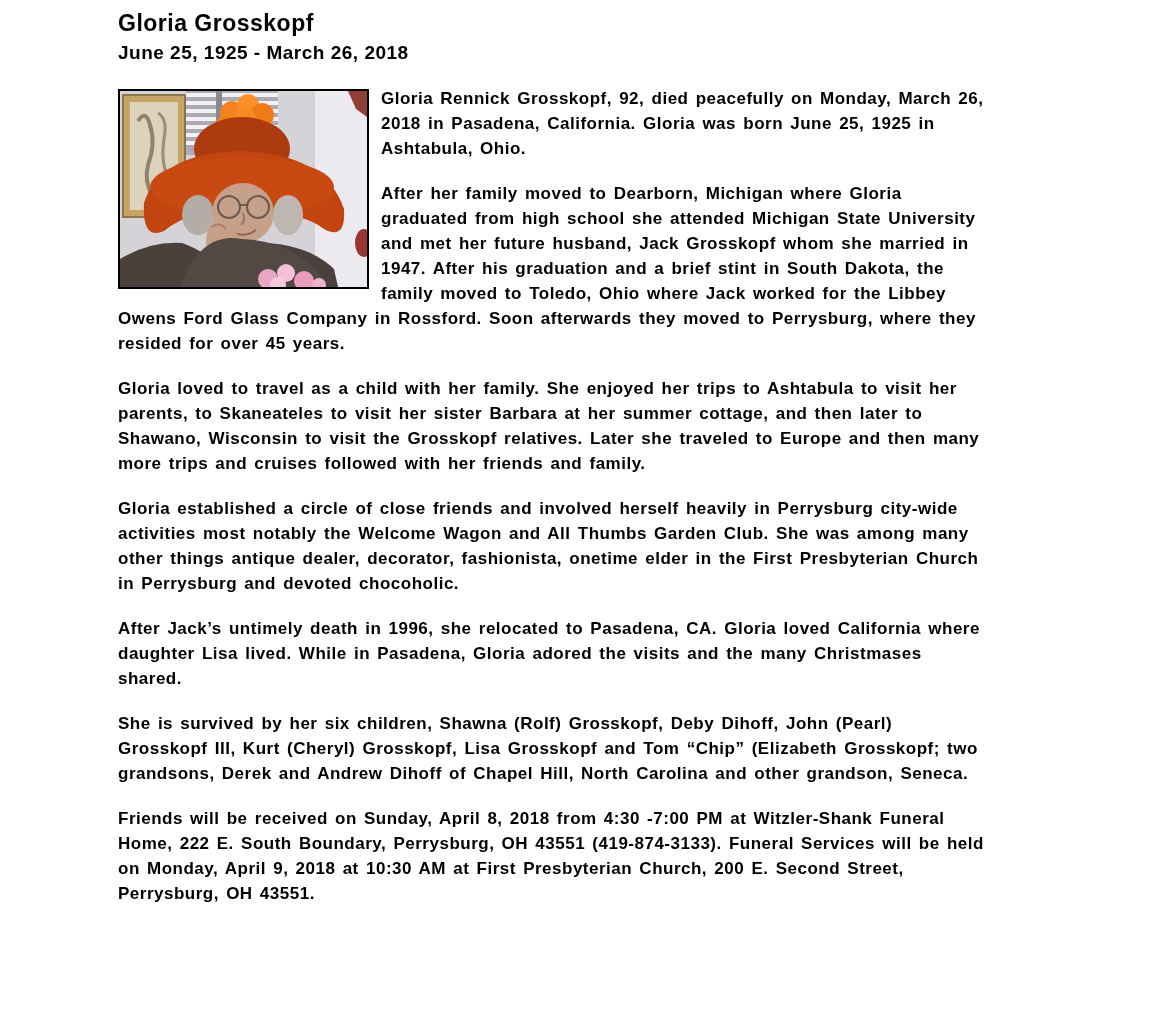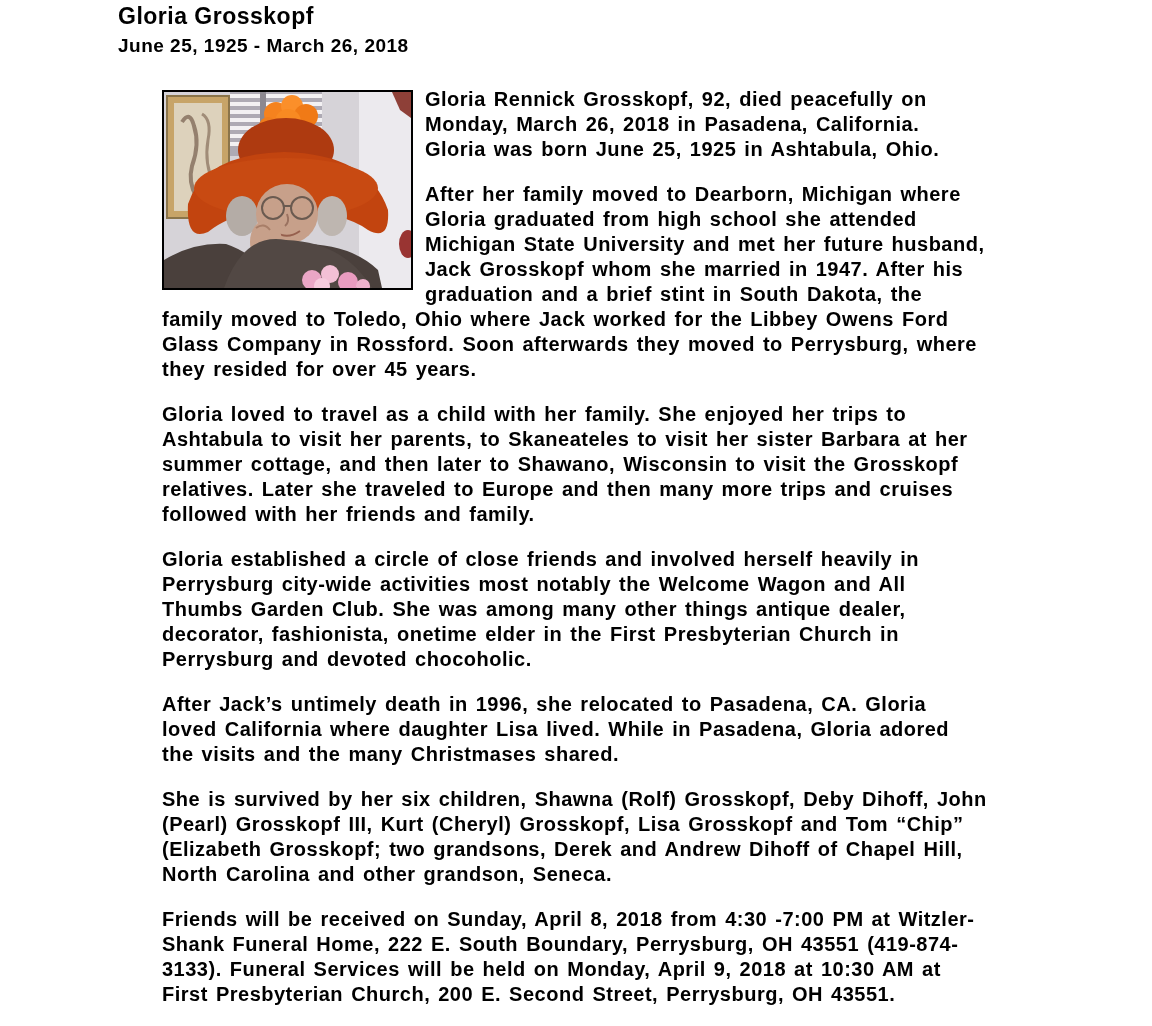--- a/index.html
+++ b/index.html
@@ -9,41 +9,40 @@
   }
   body {
     width: 1152px;
     height: 1026px;
     overflow: hidden;
     font-family: "Liberation Sans", sans-serif;
     font-weight: bold;
     color: #000000;
   }
   .page {
-    padding: 3px 0 0 118px;
+    padding: 10px 0 0 118px;
     width: 870px;
   }
   h1.title {
     font-size: 23px;
     line-height: 27px;
     margin: 0 0 5px 0;
     letter-spacing: 0.5px;
   }
   .dates {
     font-size: 19px;
     line-height: 22px;
-    margin: 0 0 30px 0;
+    margin: 0 0 22px 0;
     letter-spacing: 0.5px;
   }
   article.obit {
-    font-size: 20px;
+    font-size: 17px;
     line-height: 25px;
     letter-spacing: 0.5px;
     word-spacing: 2px;
-    margin-left: 44px;
   }
   article.obit p {
     margin: 0 0 20px 0;
   }
   .photo-frame {
     float: left;
     width: 247px;
     height: 196px;
     border: 2px solid #000000;
     margin: 3px 12px 8px 0;

